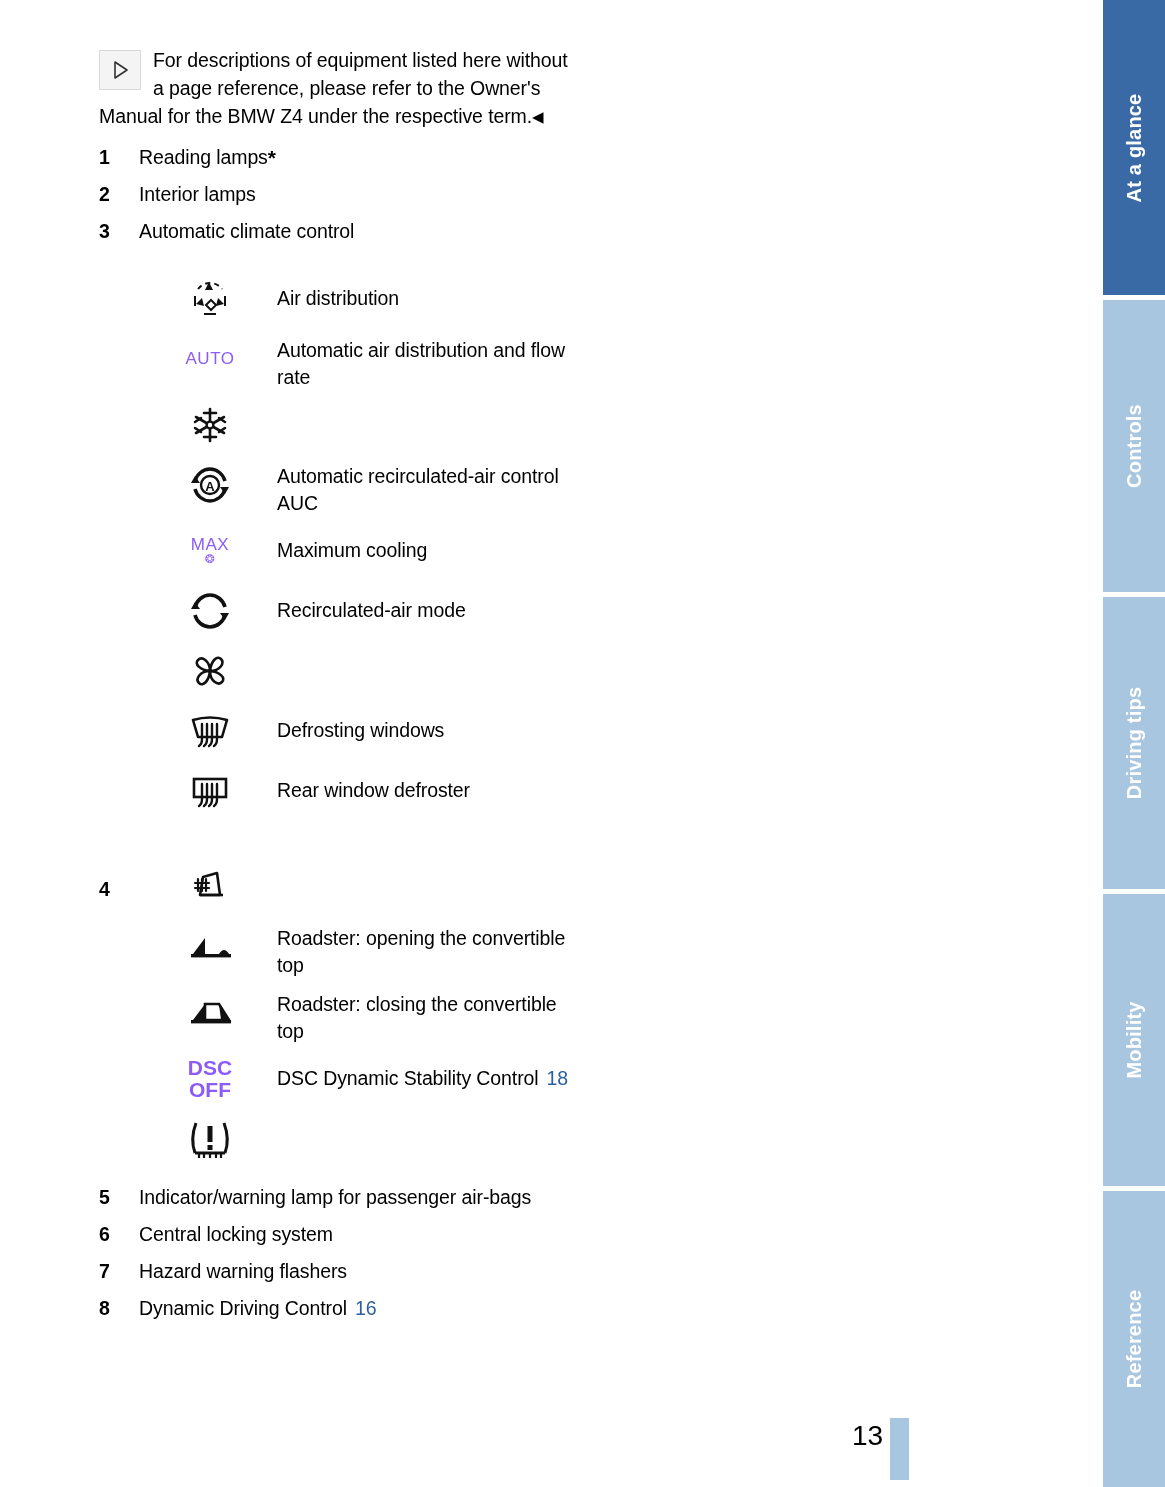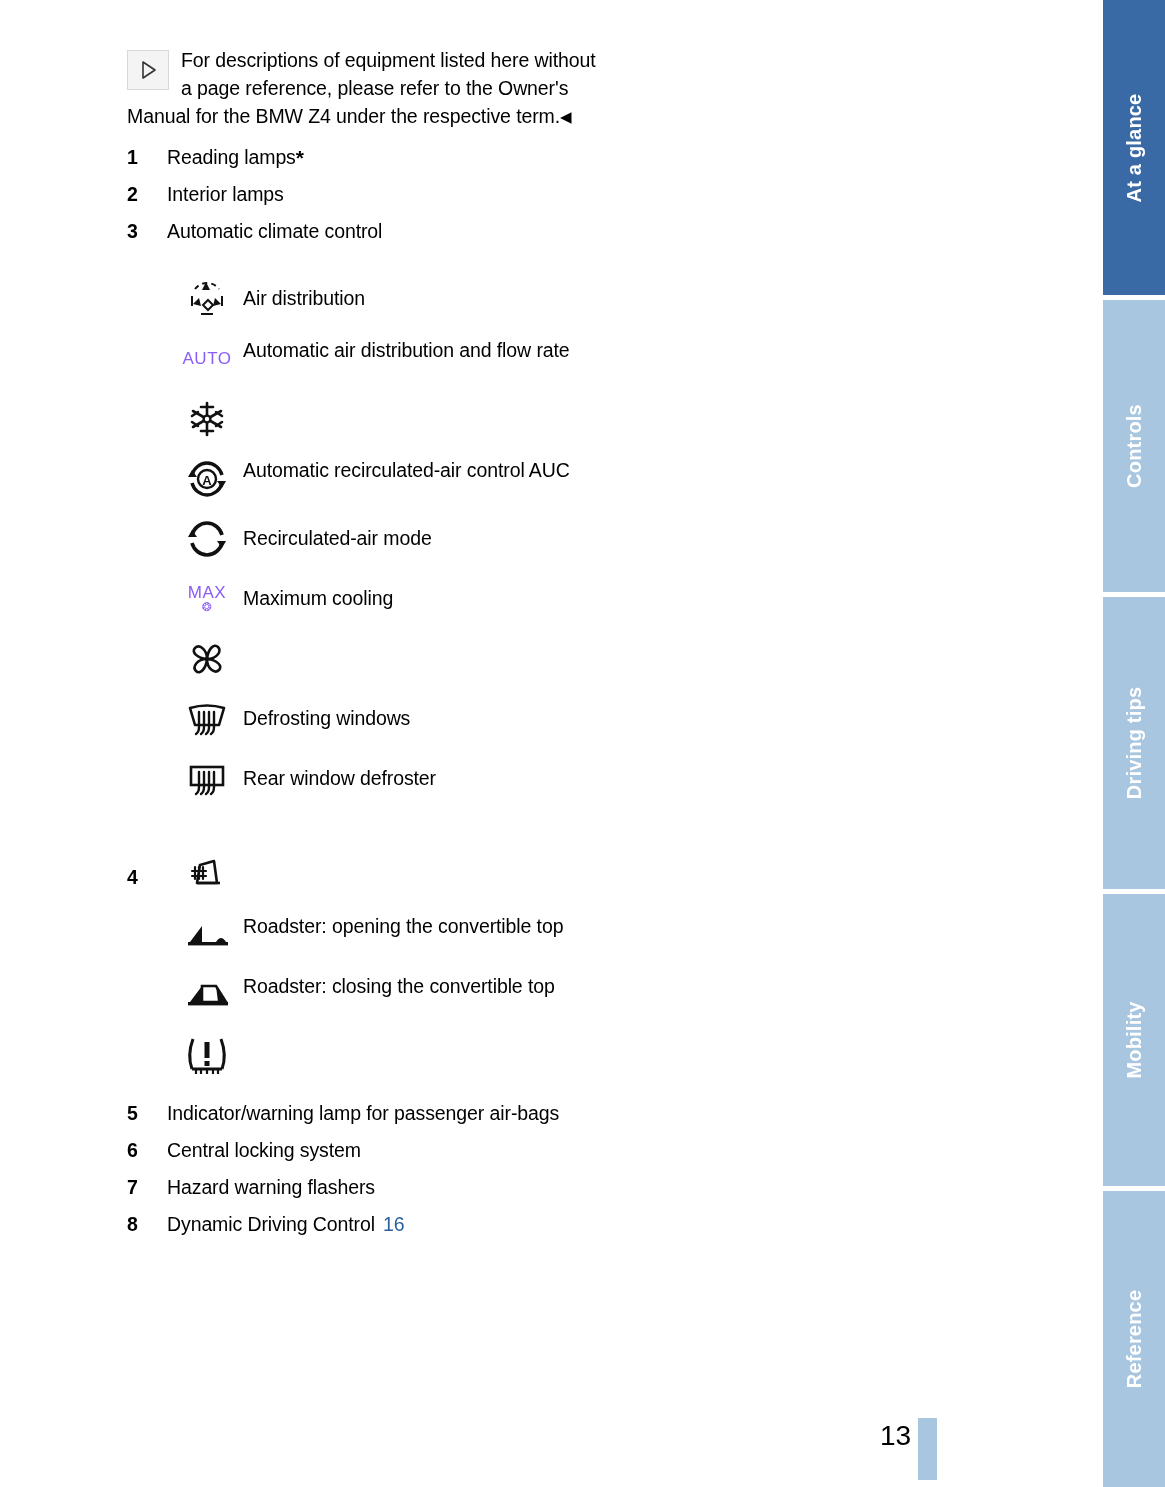--- a/index.html
+++ b/index.html
@@ -11,21 +11,20 @@
     position:relative;
     overflow:hidden;
   }
 
   
   .page{
     position:absolute;
     left:0;top:0;
     width:1103px;height:1234px;
     background:#ffffff;
-    margin-left:28px;
   }
   .content{
     position:absolute;
     left:99px;top:46px;
     width:470px;
   }
 
   
   .note{
     font-size:19.5px;
@@ -66,20 +65,21 @@
   }
   .ast{font-weight:bold;font-size:21px;line-height:0;vertical-align:-1px;}
 
   
   .icon-group{margin-top:30px;}
   .icon-row{
     display:flex;
     align-items:flex-start;
     min-height:50px;
     margin-bottom:10px;
+    gap:31px;
   }
   .icon-row .gutter{
     width:44px;flex:0 0 44px;
     font-weight:bold;font-size:19.5px;line-height:28px;
     padding-top:12px;
   }
   .icon-cell{
     width:72px;flex:0 0 72px;
     display:flex;align-items:center;justify-content:center;
     min-height:48px;
@@ -242,41 +242,41 @@
             <circle cx="21" cy="21" r="9" fill="none" stroke="#111" stroke-width="2.4"></circle>
             <text x="21" y="26.5" text-anchor="middle" font-family="Liberation Sans, sans-serif" font-size="13" font-weight="bold" fill="#111">A</text>
           </svg>
         </span>
         <span class="icon-label">Automatic recirculated-air control AUC</span>
       </div>
 
       <div class="icon-row">
         <span class="gutter"></span>
         <span class="icon-cell">
+          <span class="txt-icon">
+            <span>MAX</span>
+            <span class="maxdot">❂</span>
+          </span>
+        </span>
+        <span class="icon-label">Maximum cooling</span>
+      </div>
+
+      <div class="icon-row">
+        <span class="gutter"></span>
+        <span class="icon-cell">
           <svg width="42" height="42" viewBox="0 0 42 42">
             <path d="M21 5 A16 16 0 0 1 36 17" fill="none" stroke="#111" stroke-width="3.6"></path>
             <path d="M36 25 A16 16 0 0 1 21 37" fill="none" stroke="#111" stroke-width="3.6"></path>
             <path d="M21 37 A16 16 0 0 1 6 25" fill="none" stroke="#111" stroke-width="3.6"></path>
             <path d="M6 17 A16 16 0 0 1 21 5" fill="none" stroke="#111" stroke-width="3.6"></path>
             <polygon points="6,12 11,19 2,19" fill="#111"></polygon>
             <polygon points="36,30 31,23 40,23" fill="#111"></polygon>
           </svg>
         </span>
         <span class="icon-label">Recirculated-air mode</span>
-      </div>
-
-      <div class="icon-row">
-        <span class="gutter"></span>
-        <span class="icon-cell">
-          <span class="txt-icon">
-            <span>MAX</span>
-            <span class="maxdot">❂</span>
-          </span>
-        </span>
-        <span class="icon-label">Maximum cooling</span>
       </div>
 
       <div class="icon-row">
         <span class="gutter"></span>
         <span class="icon-cell">
           <svg width="44" height="44" viewBox="0 0 44 44">
             <g fill="none" stroke="#111" stroke-width="2.6">
               <path d="M22 22 C22 12 14 7 10 11 C6 15 12 21 22 22 Z"></path>
               <path d="M22 22 C32 22 37 14 33 10 C29 6 23 12 22 22 Z"></path>
               <path d="M22 22 C22 32 30 37 34 33 C38 29 32 23 22 22 Z"></path>
@@ -358,20 +358,30 @@
           <svg width="50" height="34" viewBox="0 0 50 34">
             <polygon points="8,24 20,8 20,24" fill="#111"></polygon>
             <rect x="6" y="24" width="40" height="3.4" fill="#111"></rect>
             <polygon points="20,8 34,8 44,24 20,24" fill="none" stroke="#111" stroke-width="2.6"></polygon>
             <polygon points="34,8 44,24 36,24" fill="#111"></polygon>
           </svg>
         </span>
         <span class="icon-label">Roadster: closing the convertible top</span>
       </div>
 
+      <div class="icon-row">
+        <span class="gutter"></span>
+        <span class="icon-cell">
+          <span class="txt-icon bold">
+            <span>DSC</span><br>
+            <span>OFF</span>
+          </span>
+        </span>
+        <span class="icon-label"><span>DSC Dynamic Stability Control</span><span class="pageref">18</span></span>
+      </div>
 
       <div class="icon-row two-line">
         <span class="gutter"></span>
         <span class="icon-cell">
           <svg width="48" height="48" viewBox="0 0 48 48">
             <path d="M10 8 Q4 24 9 38" fill="none" stroke="#111" stroke-width="3"></path>
             <path d="M38 8 Q44 24 39 38" fill="none" stroke="#111" stroke-width="3"></path>
             <path d="M9 38 L39 38" stroke="#111" stroke-width="3"></path>
             <g stroke="#111" stroke-width="2.2">
               <line x1="13" y1="38" x2="13" y2="43"></line>

